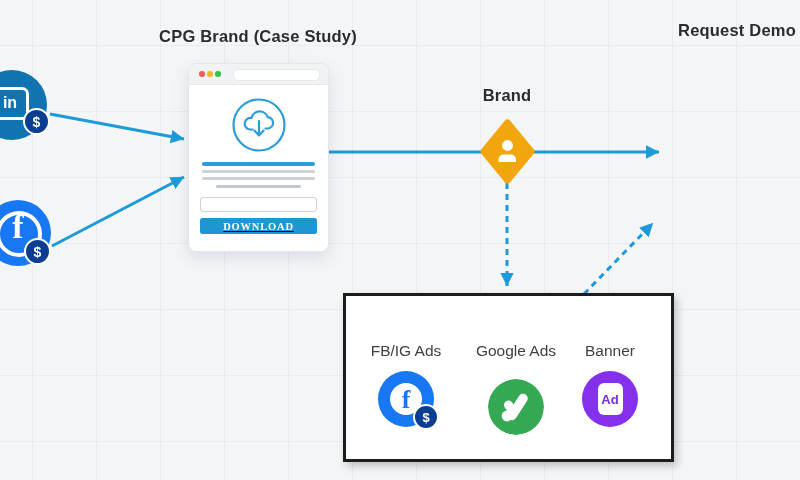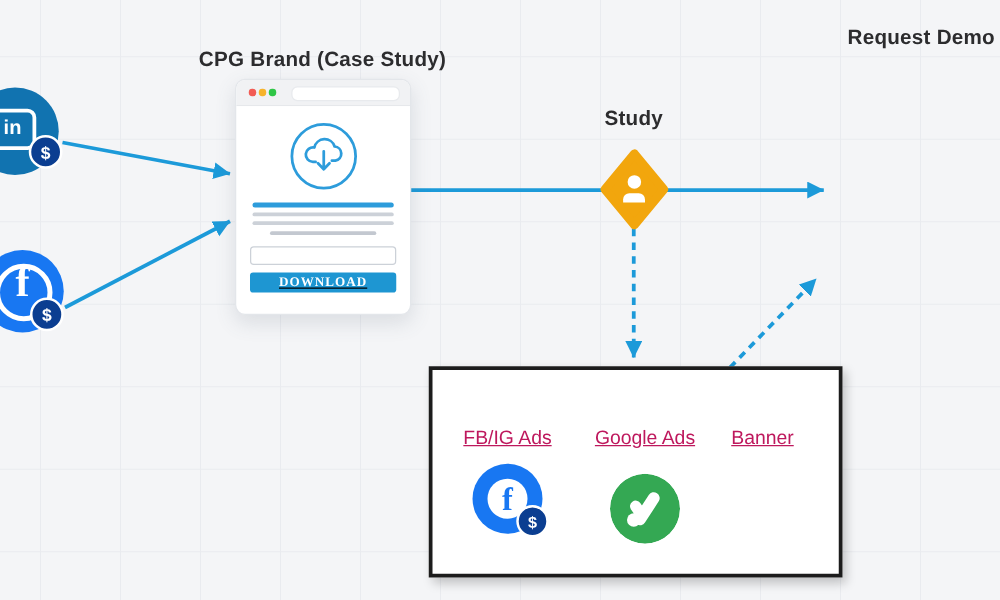--- a/index.html
+++ b/index.html
@@ -46,21 +46,21 @@
     font-family:"Liberation Serif",serif;}
   .badge{position:absolute;background:#0b3e91;border:2.5px solid #fff;border-radius:50%;color:#fff;
     font-weight:bold;display:flex;align-items:center;justify-content:center;z-index:3;}
   
   .lead-diamond{position:absolute;z-index:2;}
   
   .rt-box{position:absolute;left:343px;top:293px;width:325px;height:163px;background:#fff;
     border:3px solid #1c1c1c;box-shadow:3px 4px 8px rgba(0,0,0,.22);z-index:2;}
   .rt-title{position:absolute;left:15px;top:11px;font-size:16px;font-weight:600;color:#262628;letter-spacing:.2px;}
   .rt-col{position:absolute;top:46px;width:96px;display:flex;flex-direction:column;align-items:center;gap:11px;}
-  .rt-label{font-size:15.5px;font-weight:500;color:#be185d;white-space:nowrap;text-decoration:underline;}
+  .rt-label{font-size:15.5px;font-weight:500;color:#404040;white-space:nowrap;}
   .rt-icon{width:56px;height:56px;border-radius:50%;position:relative;}
   .rt-fb{background:#1877f2;display:flex;align-items:center;justify-content:center;}
   .rt-fb-disc{width:32px;height:32px;background:#fff;border-radius:50%;position:relative;}
   .rt-fb-f{position:absolute;left:0;top:2px;width:32px;text-align:center;color:#1877f2;font-size:26px;font-weight:bold;
     font-family:"Liberation Serif",serif;}
   .rt-ad{background:#8430ec;display:flex;align-items:center;justify-content:center;}
   .ad-rect{width:25px;height:32px;background:#fff;border-radius:6px;display:flex;align-items:center;justify-content:center;
     color:#7b2ce0;font-weight:bold;font-size:13px;}
 </style>
 </head>
@@ -91,21 +91,21 @@
   </div>
 
   <div class="src" style="left:-15px;top:200px;">
     <div class="circle fb-circle">
       <div class="fb-ring"></div>
       <div class="fb-f">f</div>
       <div class="badge" style="left:39px;top:38px;width:23px;height:23px;font-size:14px;">$</div>
     </div>
   </div>
 
-  <div class="node-title" style="left:128px;top:39px;width:260px;">CPG Brand (Case Study)</div>
+  <div class="node-title" style="left:128px;top:27px;width:260px;">CPG Brand (Case Study)</div>
   <div class="bwindow" style="left:188px;top:63px;width:139px;height:187px;text-decoration:underline;">
     <div class="chrome">
       <span class="dot r"></span>
       <span class="dot y"></span>
       <span class="dot g"></span>
       <span class="urlbar"></span>
     </div>
     <svg class="win-icon" width="58" height="58" viewBox="0 0 58 58">
       <circle cx="29" cy="29" r="25.5" fill="none" stroke="#2d9cdb" stroke-width="2.2"></circle>
       <path d="M22.5 33.5 h-2.2 a5.8 5.8 0 1 1 1.2-11.5 a8.4 8.4 0 0 1 16.2-0.8 a5.7 5.7 0 0 1 0.6 11.3 h-2.8" fill="none" stroke="#2d9cdb" stroke-width="2.2" stroke-linecap="round" stroke-linejoin="round"></path>
@@ -114,21 +114,21 @@
     <div class="tlines">
       <div class="bar-blue"></div>
       <div class="bar-gray"></div>
       <div class="bar-gray"></div>
       <div class="bar-gray short"></div>
     </div>
     <div class="win-input"></div>
     <div class="win-btn">DOWNLOAD</div>
   </div>
 
-  <div class="node-title" style="left:472px;top:86px;width:70px;">Study</div>
+  <div class="node-title" style="left:472px;top:86px;width:70px;">Brand</div>
   <div class="lead-diamond" style="left:477px;top:116px;">
     <svg width="61" height="71" viewBox="0 0 61 71">
       <path d="M30.5 7 L54 35.5 L30.5 64 L7 35.5 Z" fill="#f2a60d" stroke="#f2a60d" stroke-width="7" stroke-linejoin="round"></path>
       <circle cx="30.5" cy="29.5" r="5.4" fill="#fff"></circle>
       <path d="M21.5 46 L21.5 43.5 a5 5 0 0 1 5-5 L34 38.5 a5 5 0 0 1 5 5 L39 46 Z" fill="#fff"></path>
     </svg>
   </div>
 
   <div class="node-title" style="left:657px;top:21px;width:160px;">Request Demo</div>
 
@@ -149,16 +149,19 @@
       <svg class="rt-icon" width="56" height="56" viewBox="0 0 56 56">
         <circle cx="28" cy="28" r="28" fill="#34a853"></circle>
         <path d="M24 36.5 L35 19.5" stroke="#fff" stroke-width="9.5" stroke-linecap="round" fill="none"></path>
         <path d="M20.5 26 L25 32.5" stroke="#fff" stroke-width="9" stroke-linecap="round" fill="none"></path>
         <circle cx="19" cy="37" r="5.4" fill="#fff"></circle>
       </svg>
     </div>
 
     <div class="rt-col" style="left:216px;">
       <div class="rt-label">Banner</div>
+      <div class="rt-icon rt-ad">
+        <div class="ad-rect">Ad</div>
+      </div>
     </div>
   </div>
 
 </div>
 
 </body></html>

